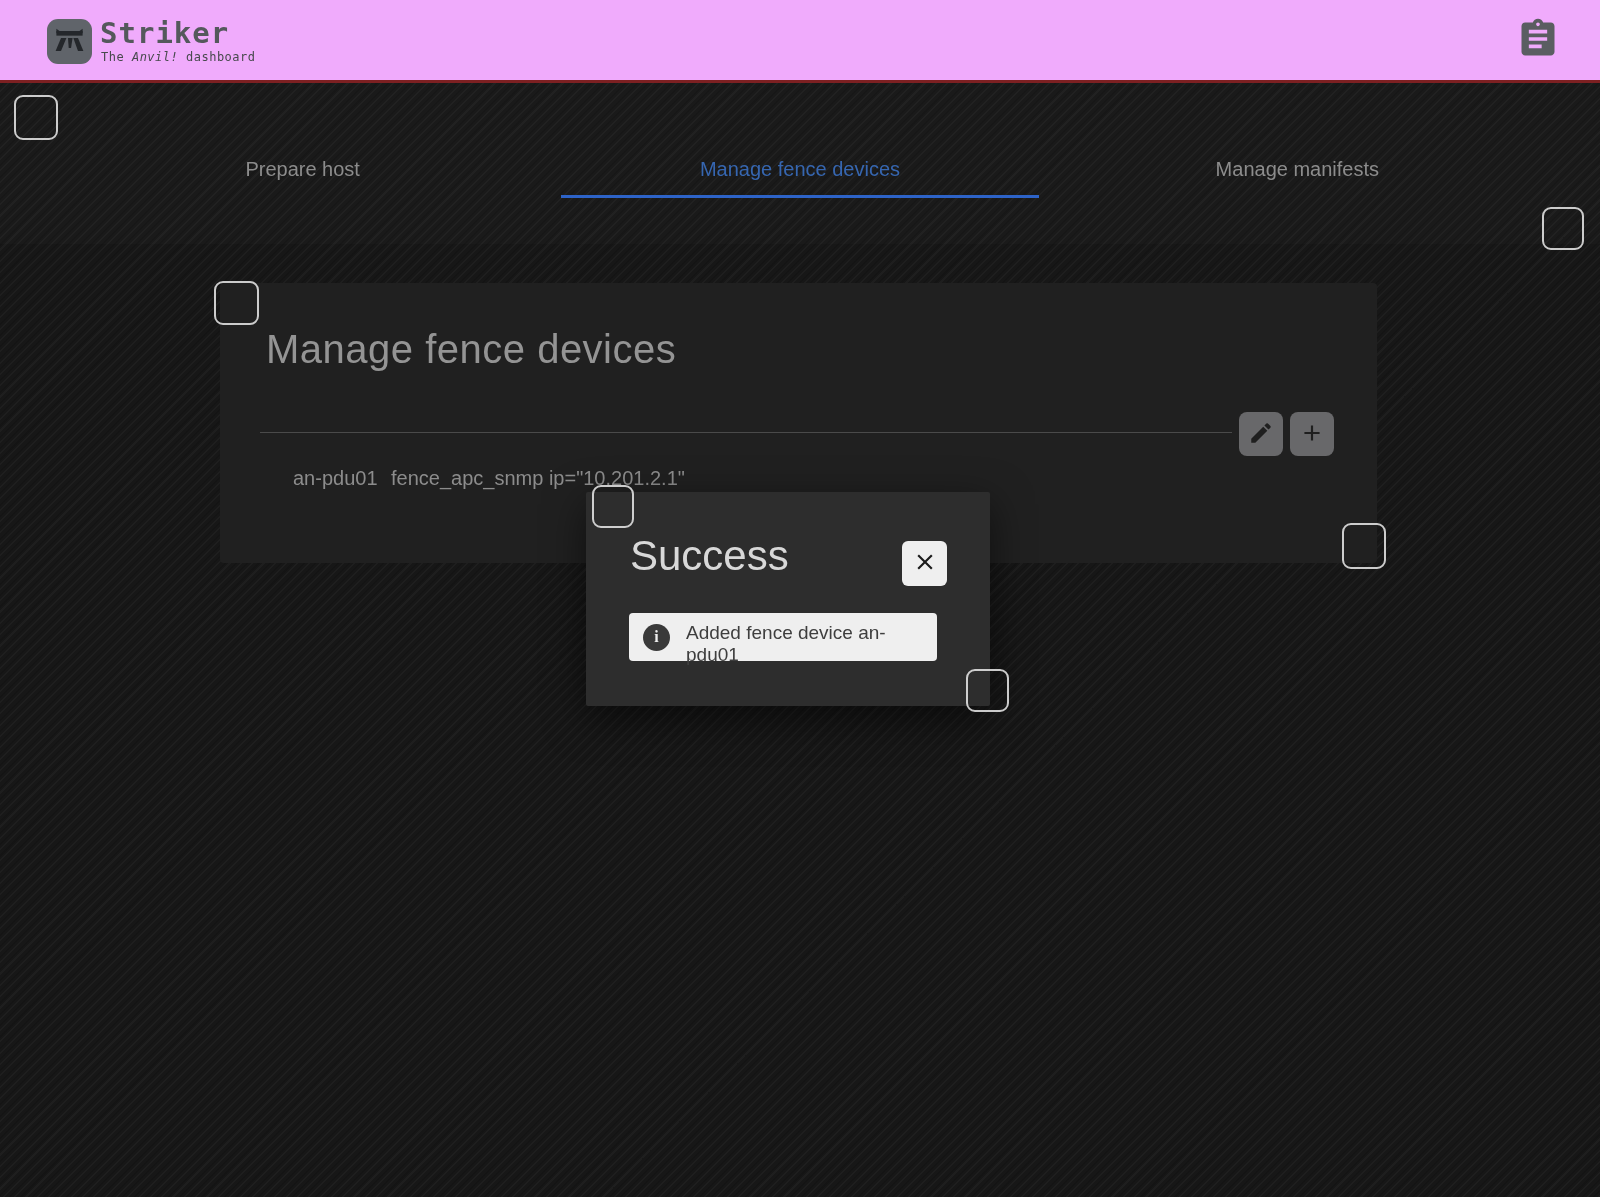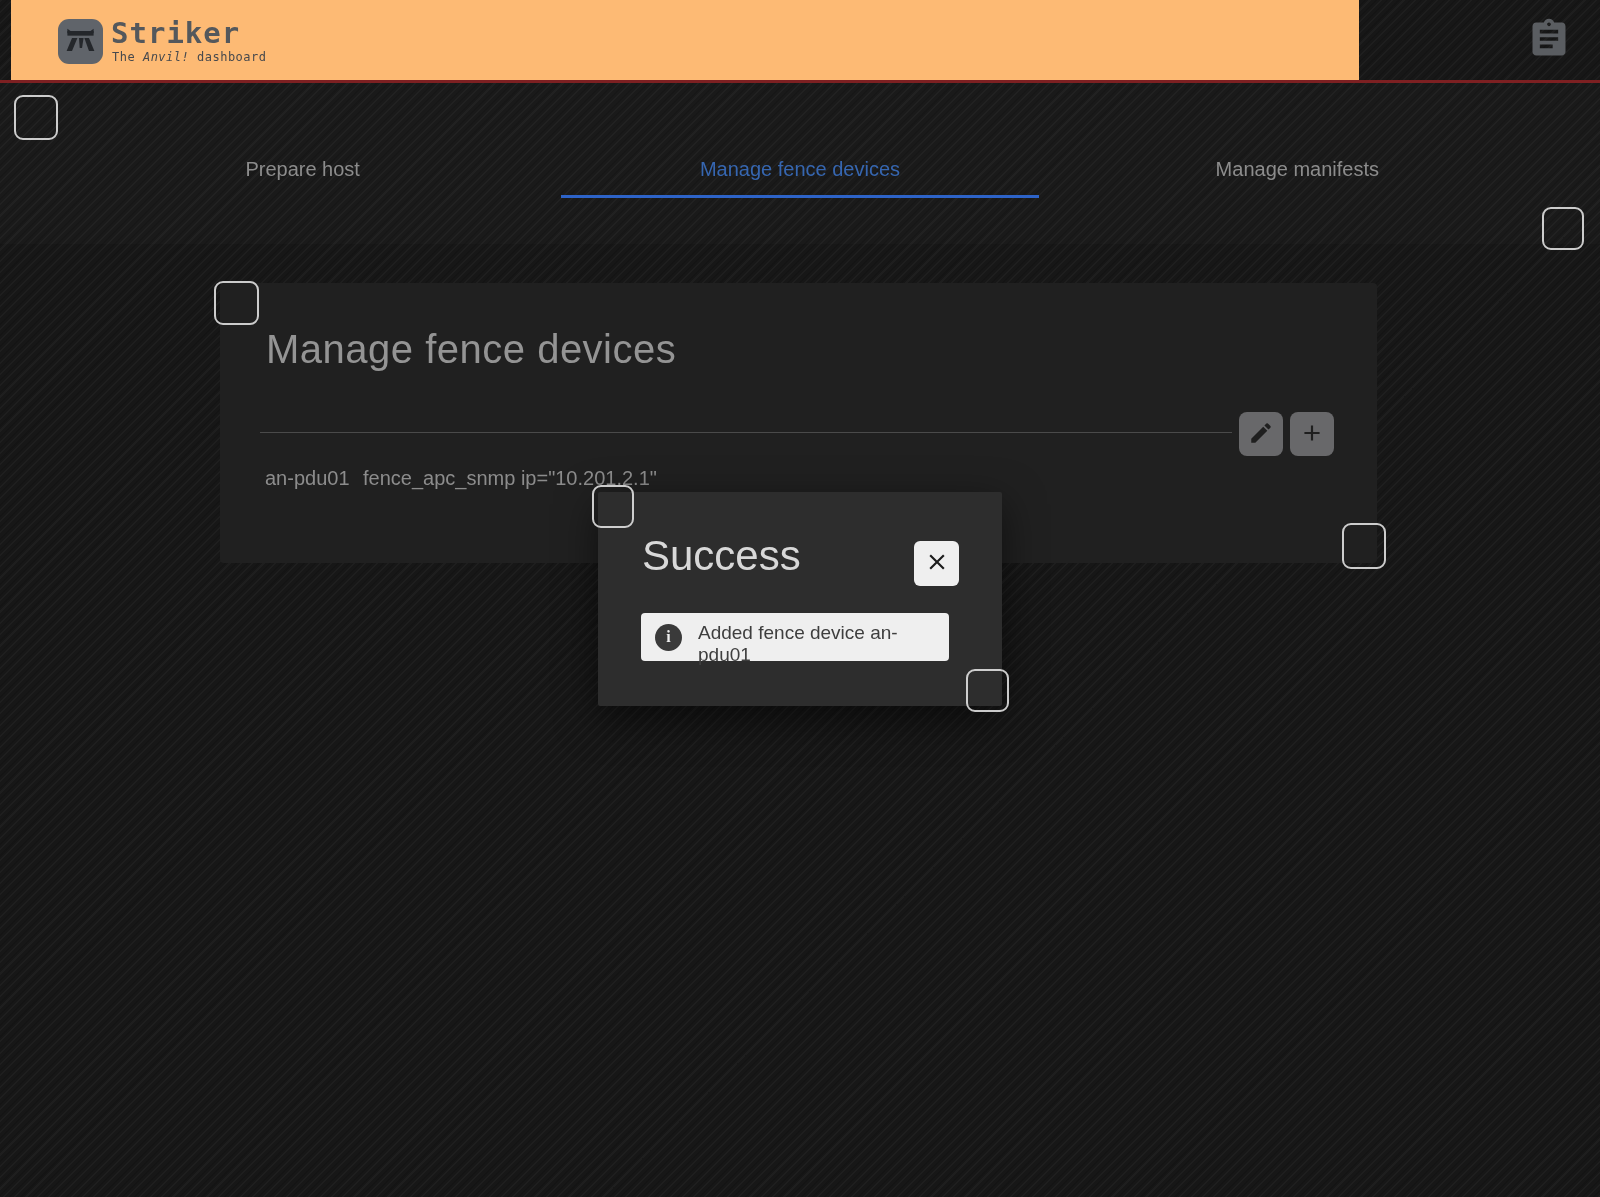--- a/index.html
+++ b/index.html
@@ -11,21 +11,21 @@
     background-image:repeating-linear-gradient(135deg,
       rgba(255,255,255,0.030) 0px, rgba(255,255,255,0.030) 1.5px,
       rgba(0,0,0,0.0) 1.5px, rgba(0,0,0,0.0) 4.5px,
       rgba(0,0,0,0.12) 4.5px, rgba(0,0,0,0.12) 6px,
       rgba(0,0,0,0.0) 6px, rgba(0,0,0,0.0) 8px);
     color:#8c8c8c;
   }
   .abs { position:absolute; }
 
   
-  .header { left:11px; top:0; width:1348px; height:80px; background:#fdba74; }
+  .header { left:0; top:0; width:1600px; height:80px; background:#f0abfc; }
   .logo-box { left:47px; top:19px; width:45px; height:45px; background:#60646a; border-radius:11px;
               display:flex; align-items:center; justify-content:center; }
   .logo-box svg { width:37px; height:37px; fill:#24272b; }
   .app-title { left:100px; top:16px; font-family:"DejaVu Sans Mono", monospace; font-weight:bold;
                font-size:29px; letter-spacing:1px; color:#54585c; }
   .app-subtitle { left:101px; top:50px; font-family:"DejaVu Sans Mono", monospace;
                   font-size:12px; color:#47494d; letter-spacing:0.5px; }
   .app-subtitle em { font-style:italic;text-align:center; }
   .clipboard-btn { left:1516px; top:16px; width:44px; height:46px; background:none; border:none; cursor:pointer; }
   .clipboard-btn svg { width:44px; height:46px; fill:#5a5d61; }
@@ -45,24 +45,24 @@
   .panel { left:220px; top:283px; width:1157px; height:280px; background:var(--panel-bg,#202020); border-radius:4px; }
   .panel-title { left:46px; top:44px; font-size:40px; font-weight:300; color:#949494; letter-spacing:0.5px; }
   .panel-divider { left:40px; top:149px; width:972px; height:1px; background:#4a4a4a; }
   .icon-btn { width:44px; height:44px; background:#68686a; border:none; border-radius:8px;
               display:flex; align-items:center; justify-content:center; cursor:pointer; }
   .icon-btn svg { width:26px; height:26px; fill:#1f1f1f; }
   .btn-edit { left:1019px; top:129px; }
   .btn-add  { left:1070px; top:129px; }
   .device-row { left:45px; top:184px; display:flex; align-items:baseline; font-size:20px;
                 color:#8c8c8c; cursor:pointer; }
-  .device-name { min-width:98px; }
+  .device-name { min-width:98px;margin-left:28px; }
 
   
-  .modal { left:598px; top:492px; width:404px; height:214px; background:var(--modal-bg,#2d2d2d);
+  .modal { left:586px; top:492px; width:404px; height:214px; background:var(--modal-bg,#2d2d2d);
            border-radius:2px; box-shadow:0 12px 40px rgba(0,0,0,0.55); z-index:30; }
   .modal-title { left:44px; top:40px; font-size:42px; font-weight:300; color:#d8d8d8; }
   .modal-close { left:316px; top:49px; width:45px; height:45px; background:#efefef; border:none;
                  border-radius:6px; display:flex; align-items:center; justify-content:center; cursor:pointer; }
   .modal-close svg { width:26px; height:26px; fill:#1c1c1c; }
   .modal-msg { left:43px; top:121px; width:308px; height:48px; background:#efefef; border-radius:4px;
                display:flex; align-items:center; padding-left:14px; }
   .info-circle { width:27px; height:27px; border-radius:50%; background:#3a3a3a; color:#efefef;
                  display:flex; align-items:center; justify-content:center;
                  font-size:16px; font-weight:bold; font-family:"Liberation Serif", serif; flex:0 0 auto; }

